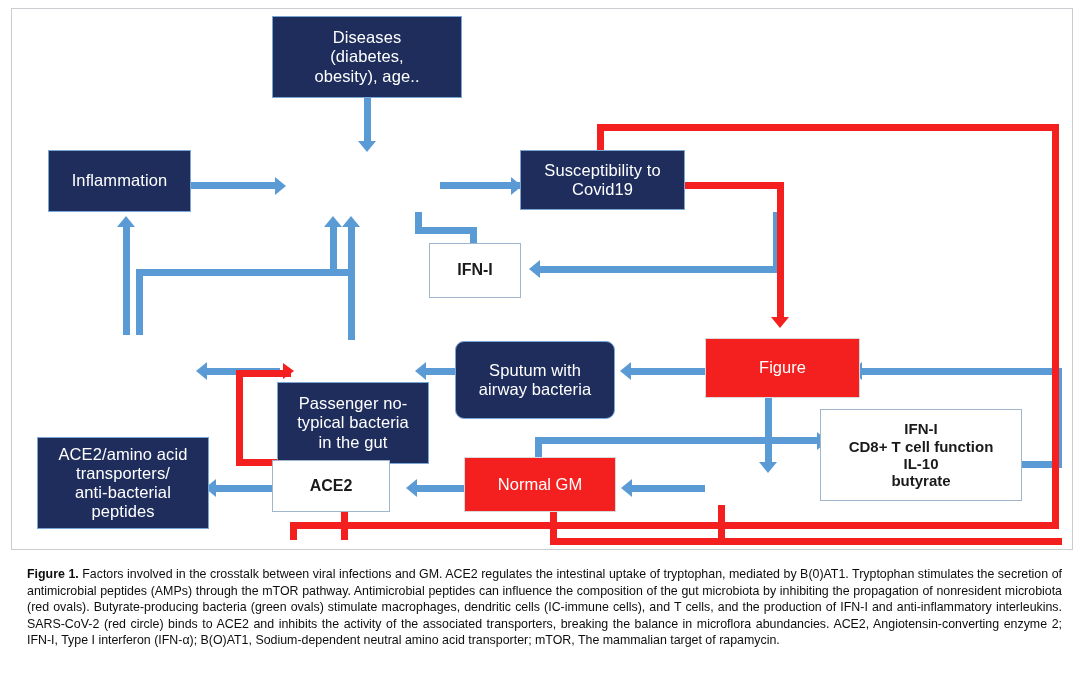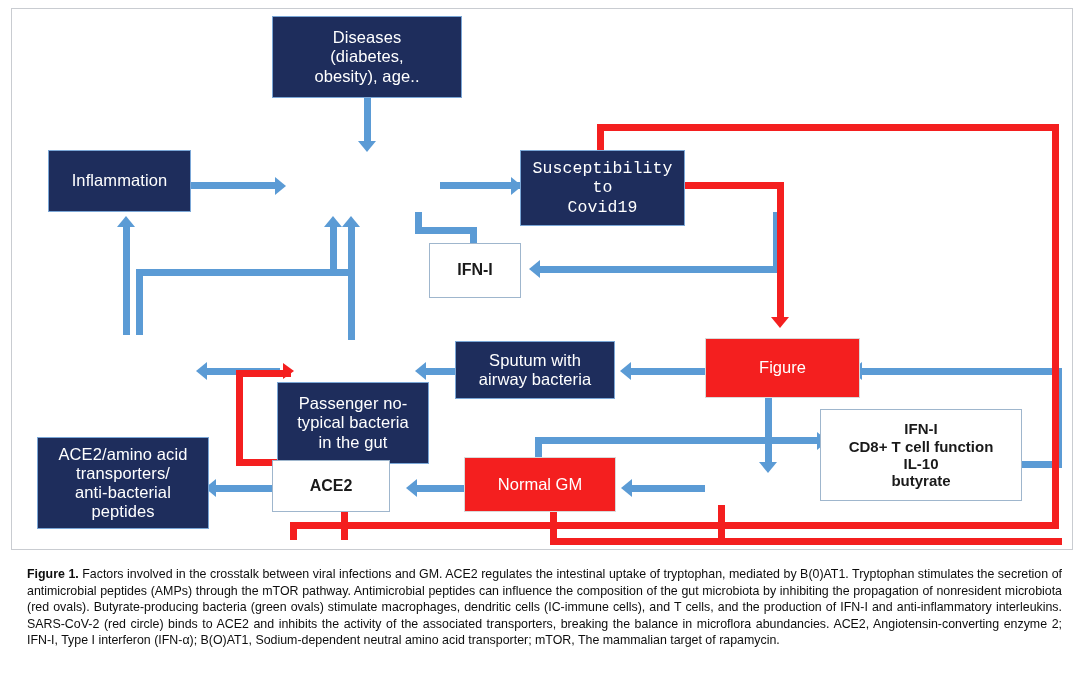--- a/index.html
+++ b/index.html
@@ -129,34 +129,34 @@
 
     <div class="box box-navy" style="left:272px;top:16px;width:190px;height:82px;">
       <span>Diseases<br>(diabetes,<br>obesity), age..</span>
     </div>
 
     <div class="box box-navy" style="left:48px;top:150px;width:143px;height:62px;">
       <span>Inflammation</span>
     </div>
 
 
-    <div class="box box-navy" style="left:520px;top:150px;width:165px;height:76px;font-family:Liberation Mono, monospace;">
+    <div class="box box-navy" style="left:520px;top:150px;width:165px;height:60px;">
       <span>Susceptibility to<br>Covid19</span>
     </div>
 
     <div class="box box-white" style="left:429px;top:243px;width:92px;height:55px;">
       <span>IFN-I</span>
     </div>
 
 
     <div class="box box-navy" style="left:277px;top:338px;width:152px;height:82px;margin-top:44px;">
       <span>Passenger no-<br>typical bacteria<br>in the gut</span>
     </div>
 
-    <div class="box box-navy" style="left:455px;top:341px;width:160px;height:58px;">
+    <div class="box box-navy" style="left:455px;top:341px;width:160px;height:78px;border-radius:9px;">
       <span>Sputum  with<br>airway bacteria</span>
     </div>
 
     <div class="box box-red" style="left:705px;top:338px;width:155px;height:60px;">
       <span>Figure</span>
     </div>
 
     <div class="box box-white" style="left:820px;top:409px;width:202px;height:92px;font-size:15px;">
       <span>IFN-I<br>CD8+ T cell function<br>IL-10<br>butyrate</span>
     </div>

